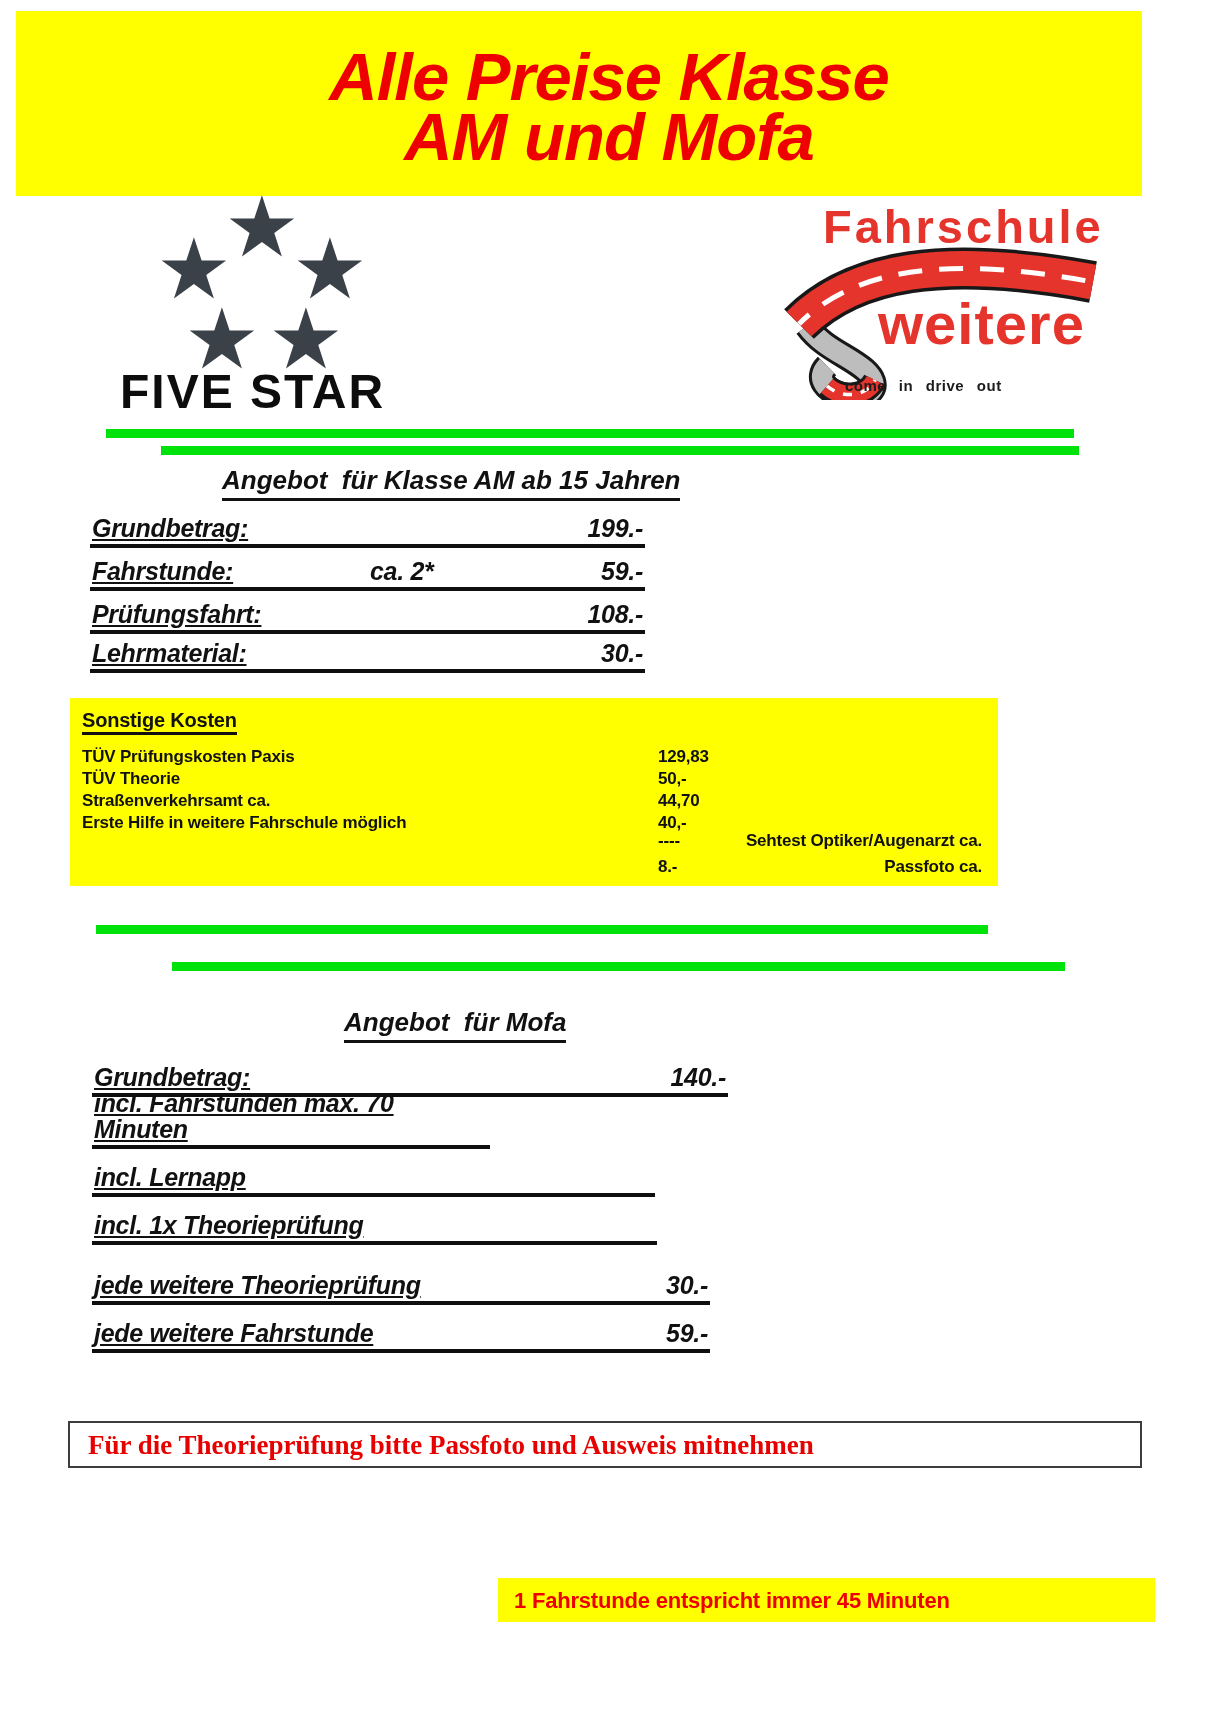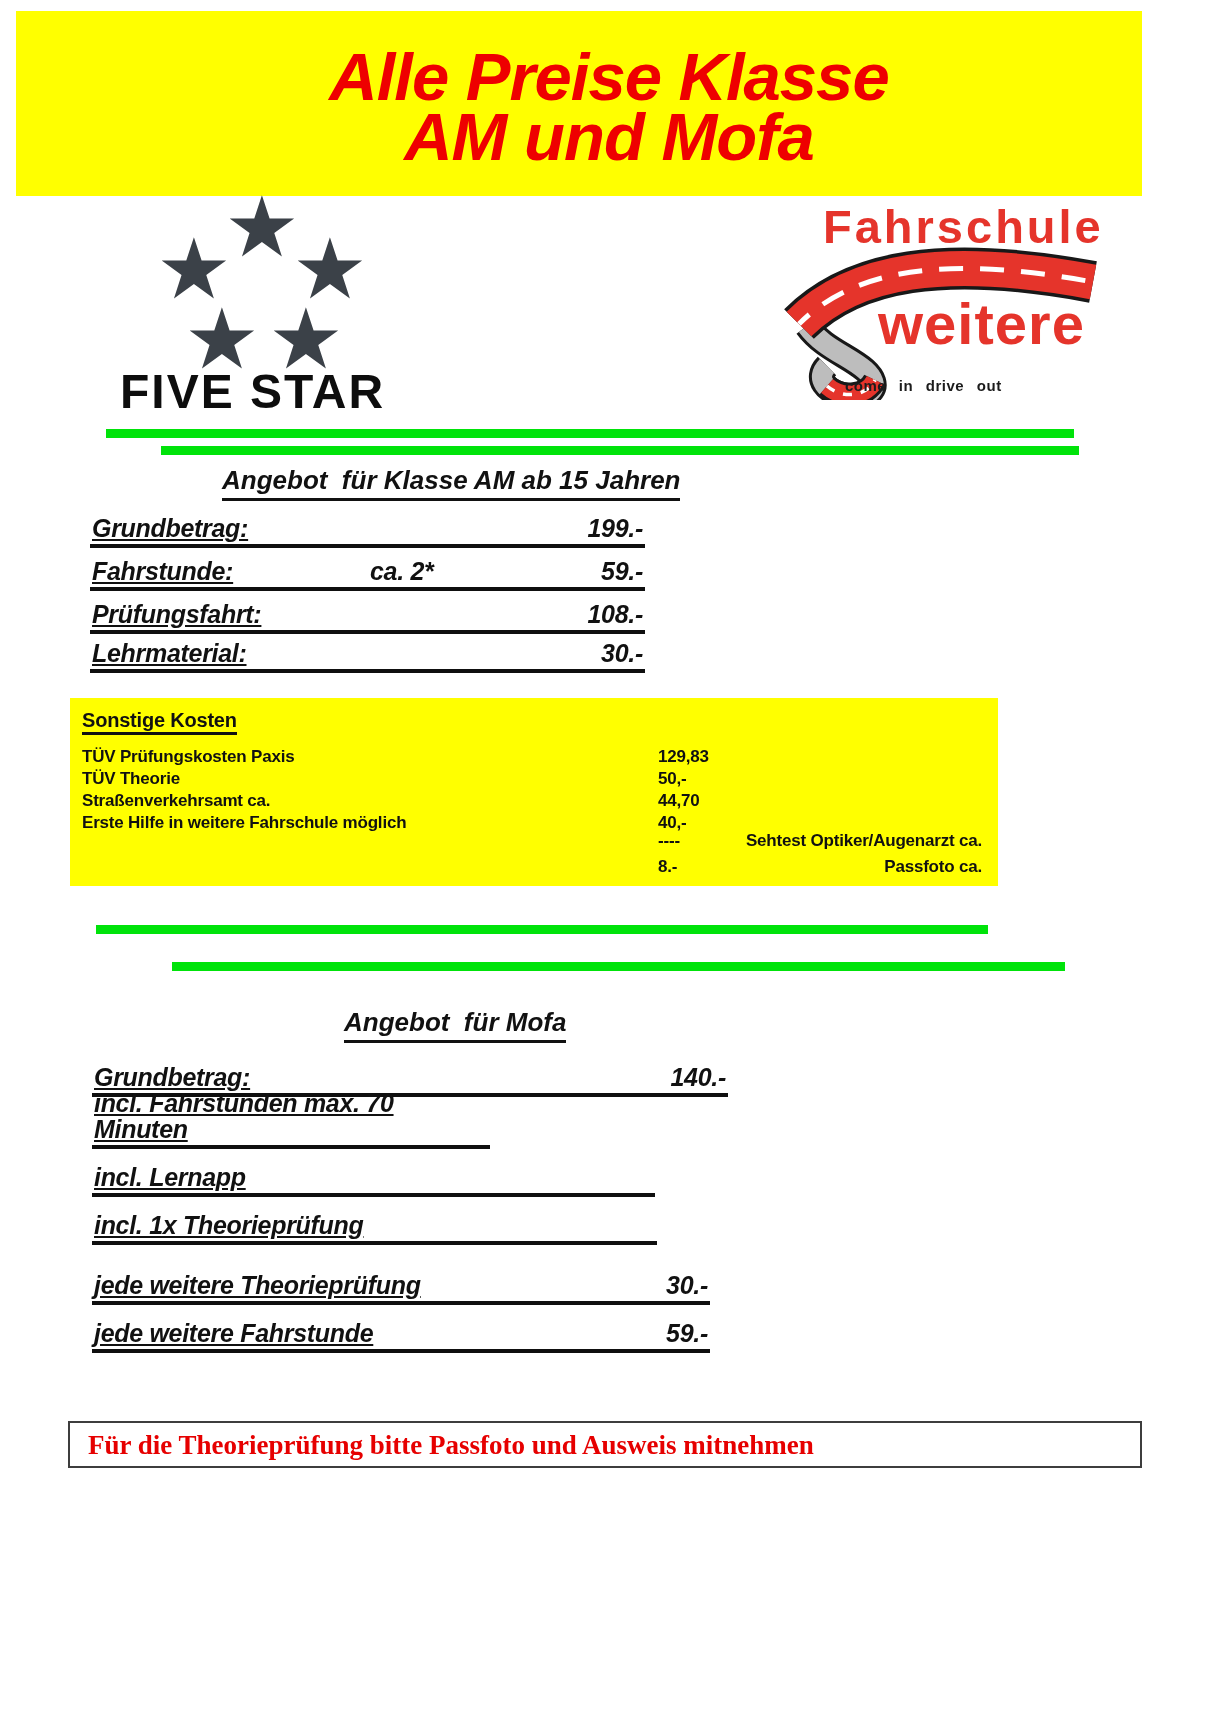--- a/index.html
+++ b/index.html
@@ -180,14 +180,17 @@
   </div>
   <div class="prow" style="left:92px;top:1318px;width:618px;">
     <span class="plabel">jede weitere Fahrstunde</span>
     <span class="pval">59.-</span>
   </div>
 
   <div class="abs notice-box">
     <div class="notice-text">Für die Theorieprüfung bitte Passfoto und Ausweis mitnehmen</div>
   </div>
 
+  <div class="abs footer-strip">
+    <div class="footer-text">1 Fahrstunde entspricht immer 45 Minuten</div>
+  </div>
 
 </div>
 
 </body></html>

